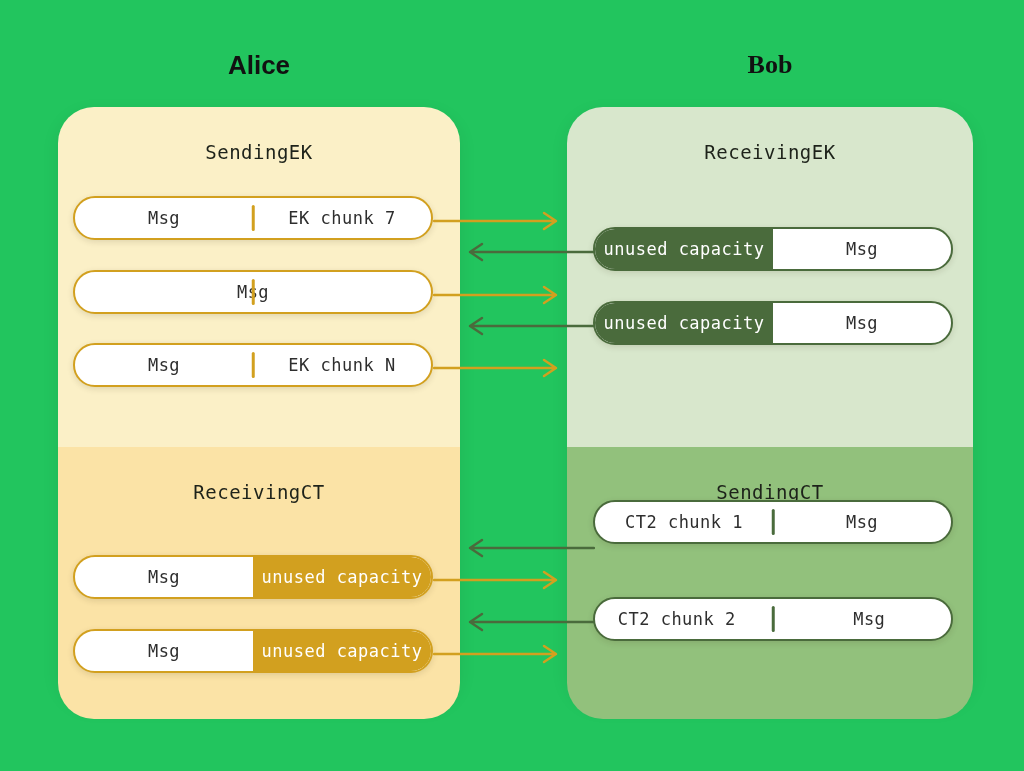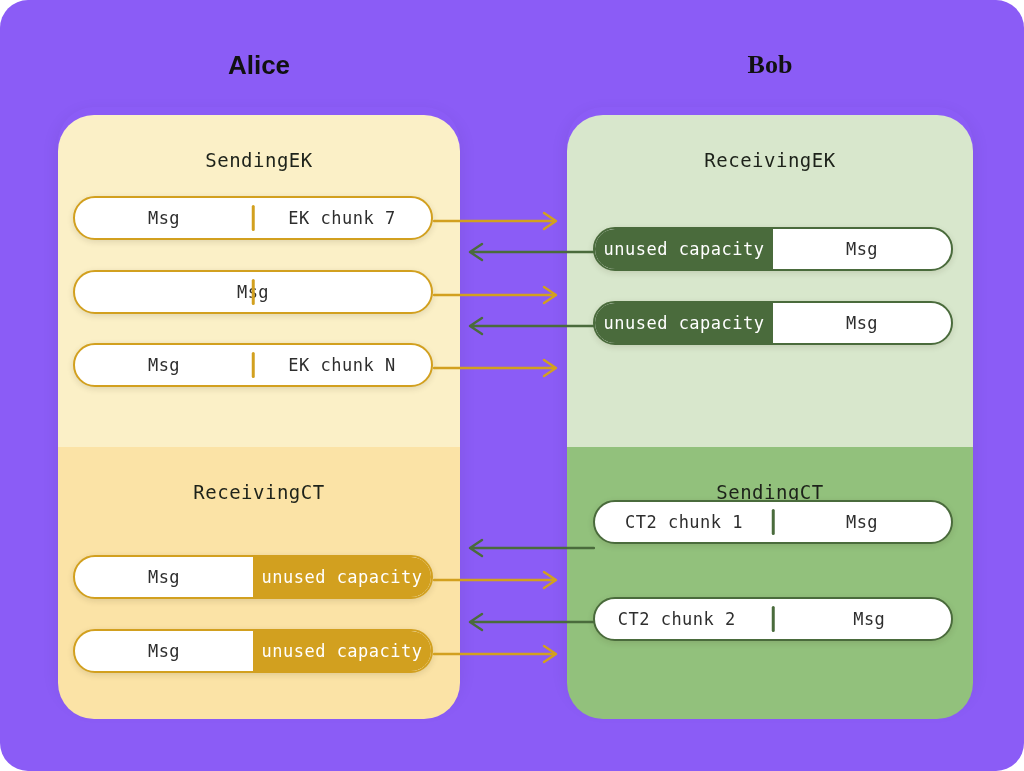--- a/index.html
+++ b/index.html
@@ -7,38 +7,37 @@
     --dark-green:#4A6B3C;
     --light-yellow:#FBF0C7;
     --deep-yellow:#FBE3A6;
     --light-green:#D8E7CC;
     --medium-green:#92C17C;
     --text-dark:#2E2E2E;
     --white:#FFFFFF;
   }
   html,body{margin:0;padding:0;background:#fff;}
   .canvas{
-    position:relative;width:1024px;height:771px;background:#8b5cf6;overflow:hidden;
+    position:relative;width:1024px;height:771px;background:#22c55e;overflow:hidden;
     font-family:"DejaVu Sans Mono","Liberation Mono",monospace;
-    border-radius:28px;
   }
   .actor-title{
     position:absolute;top:48px;height:34px;line-height:34px;text-align:center;
     font-family:"Liberation Sans",sans-serif;font-size:26px;font-weight:600;color:#111;
   }
   .actor-title.alice{left:58px;width:402px;}
   .actor-title.bob{left:567px;width:406px;font-family:Liberation Serif, serif;}
 
   .column{position:absolute;top:107px;height:596px;border-radius:36px;
     box-shadow:0 6px 18px rgba(0,0,0,.08);}
   .column.alice-col{left:58px;width:402px;}
   .column.bob-col{left:567px;width:406px;}
 
   .panel{position:absolute;left:0;width:100%;}
-  .panel.top{top:8px;height:416px;border-radius:36px 36px 0 0;}
+  .panel.top{top:0;height:416px;border-radius:36px 36px 0 0;}
   .panel.bottom{top:340px;height:272px;border-radius:0 0 36px 36px;}
   .p-sending-ek{background:var(--light-yellow);}
   .p-receiving-ct{background:var(--deep-yellow);}
   .p-receiving-ek{background:var(--light-green);}
   .p-sending-ct{background:var(--medium-green);}
 
   .panel-title{
     position:absolute;top:34px;left:0;width:100%;text-align:center;
     font-size:19px;color:#1d221a;letter-spacing:.5px;
   }

